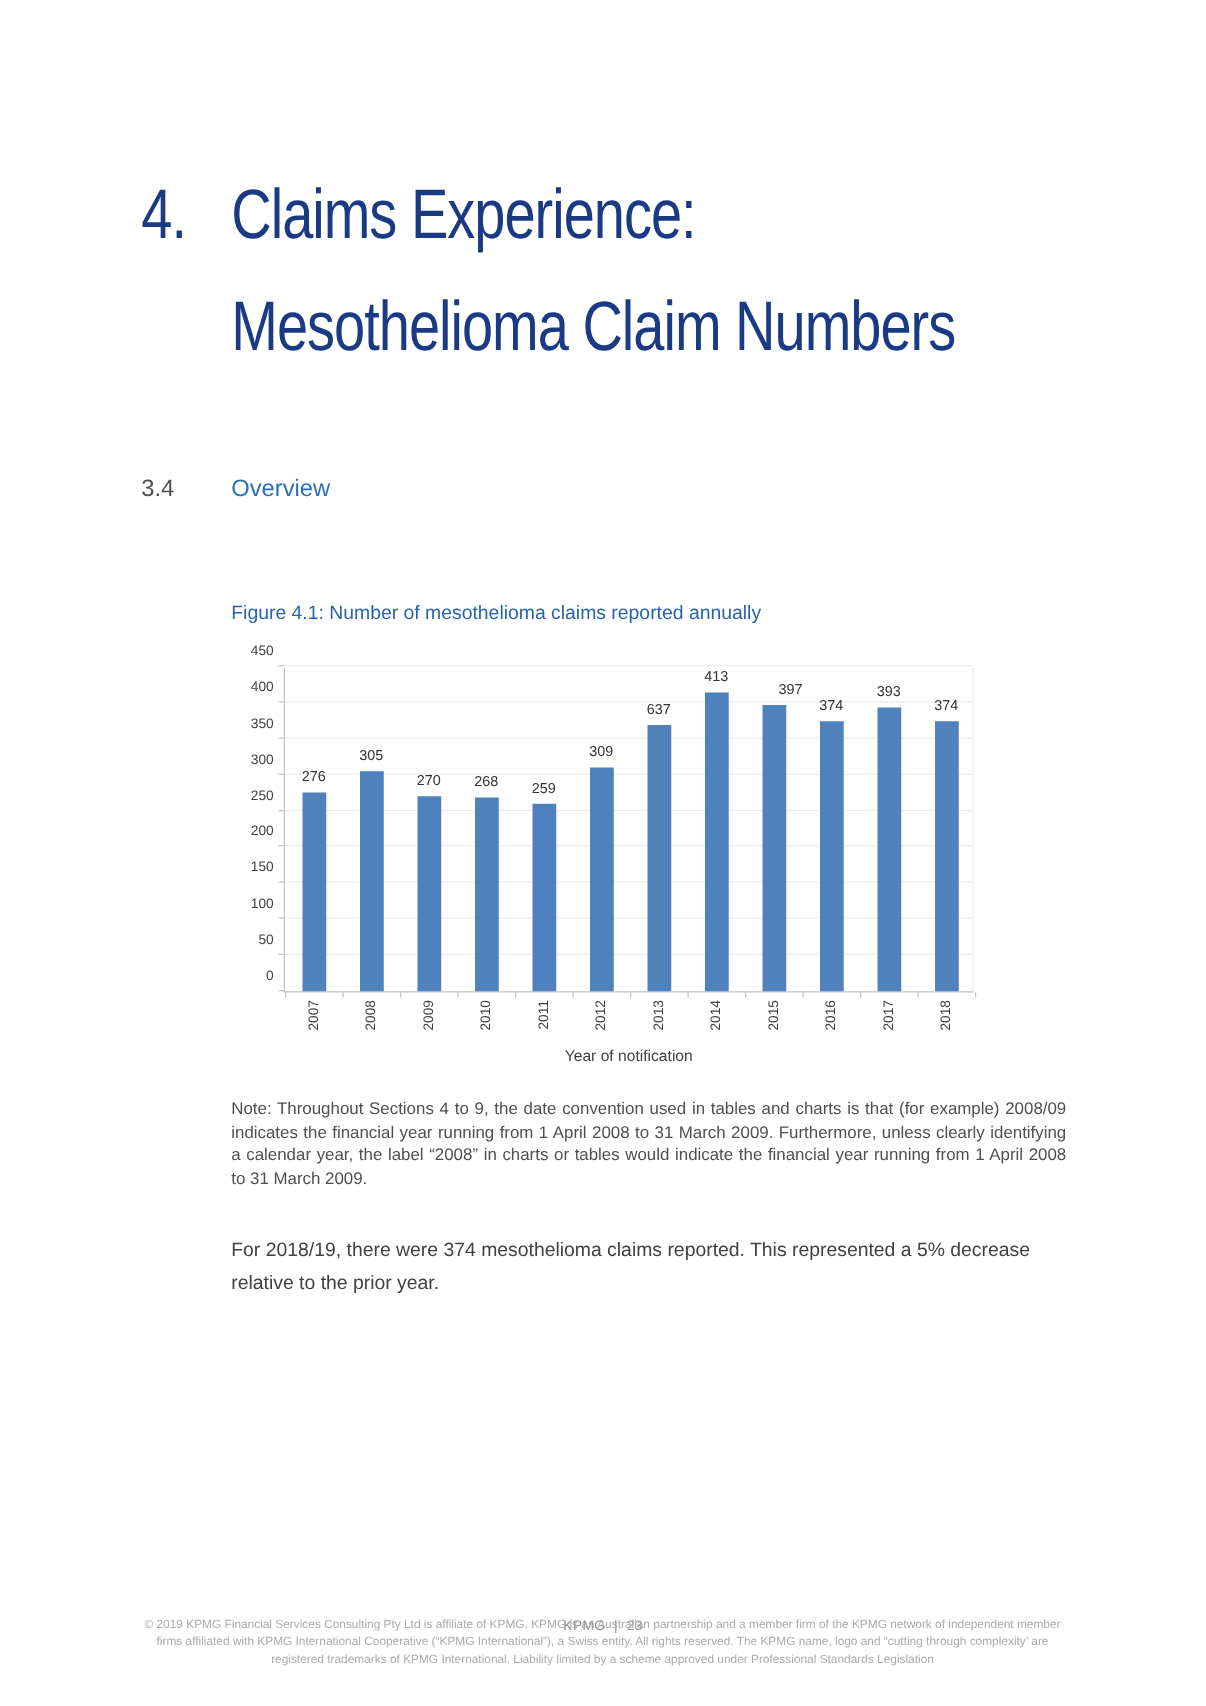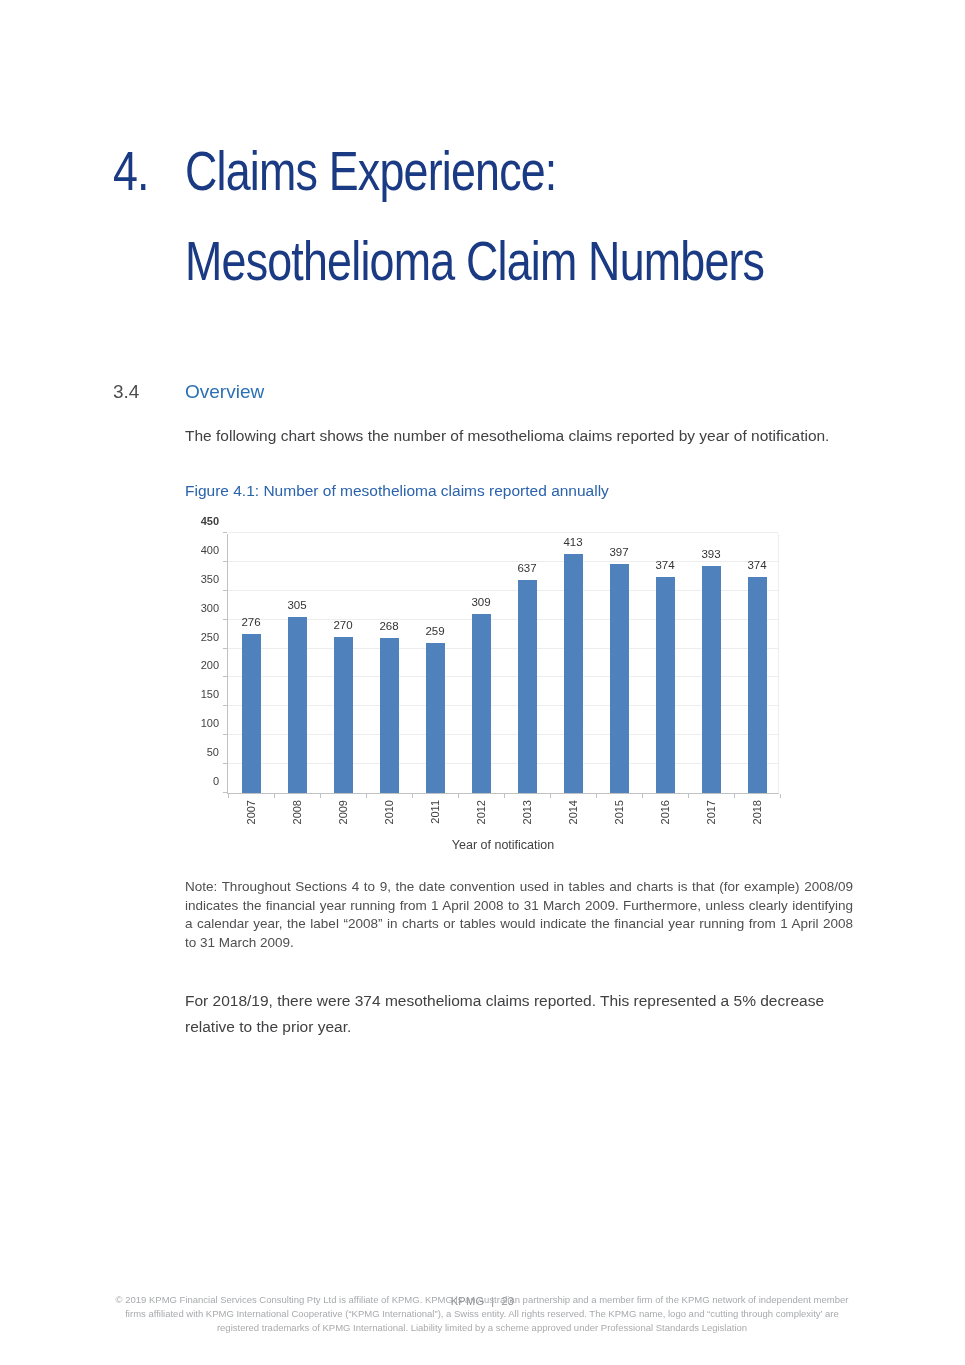--- a/index.html
+++ b/index.html
@@ -168,21 +168,20 @@
   <div class="chapter">
     <span class="chapter-num">4.</span>
     <span class="chapter-title">Claims Experience: Mesothelioma Claim Numbers</span>
   </div>
 
   <div class="section-row">
     <span class="section-num">3.4</span>
     <span class="section-title">Overview</span>
   </div>
 
-  <p class="intro">The following chart shows the number of mesothelioma claims reported by year of notification.</p>
 
   <p class="fig-caption">Figure 4.1: Number of mesothelioma claims reported annually</p>
 
   <div class="chart">
     <div class="plot" id="plot">
         <span class="ytick-label" style="bottom: 0px;">0</span>
         <div class="ytick-mark" style="bottom: 0px;"></div>
         <div class="gridline" style="bottom: 28.8889px;"></div>
         <span class="ytick-label" style="bottom: 28.8889px;">50</span>
         <div class="ytick-mark" style="bottom: 28.8889px;"></div>
@@ -201,21 +200,21 @@
         <div class="gridline" style="bottom: 173.333px;"></div>
         <span class="ytick-label" style="bottom: 173.333px;">300</span>
         <div class="ytick-mark" style="bottom: 173.333px;"></div>
         <div class="gridline" style="bottom: 202.222px;"></div>
         <span class="ytick-label" style="bottom: 202.222px;">350</span>
         <div class="ytick-mark" style="bottom: 202.222px;"></div>
         <div class="gridline" style="bottom: 231.111px;"></div>
         <span class="ytick-label" style="bottom: 231.111px;">400</span>
         <div class="ytick-mark" style="bottom: 231.111px;"></div>
         <div class="gridline" style="bottom: 260px;"></div>
-        <span class="ytick-label" style="bottom: 260px; font-weight: bold;">450</span>
+        <span class="ytick-label" style="bottom: 260px;">450</span>
         <div class="ytick-mark" style="bottom: 260px;"></div>
         <div class="xtick-mark" style="left: 0px;"></div>
         <div class="xtick-mark" style="left: 46px;"></div>
         <div class="xtick-mark" style="left: 92px;"></div>
         <div class="xtick-mark" style="left: 138px;"></div>
         <div class="xtick-mark" style="left: 184px;"></div>
         <div class="xtick-mark" style="left: 230px;"></div>
         <div class="xtick-mark" style="left: 276px;"></div>
         <div class="xtick-mark" style="left: 322px;"></div>
         <div class="xtick-mark" style="left: 368px;"></div>
@@ -257,21 +256,21 @@
         <span class="bar-value" style="left: 276px; bottom: 219.2px;">637</span>
         <div class="xcat" style="left: 276px;">
           <span>2013</span>
         </div>
         <div class="bar" style="left: 335.5px; height: 238.622px;"></div>
         <span class="bar-value" style="left: 322px; bottom: 244.622px;">413</span>
         <div class="xcat" style="left: 322px;">
           <span>2014</span>
         </div>
         <div class="bar" style="left: 381.5px; height: 229.378px;"></div>
-        <span class="bar-value" style="left: 368px; bottom: 235.378px;">397</span>
+        <span class="bar-value" style="left: 368px; bottom: 235.378px; text-align: right;">397</span>
         <div class="xcat" style="left: 368px;">
           <span>2015</span>
         </div>
         <div class="bar" style="left: 427.5px; height: 216.089px;"></div>
         <span class="bar-value" style="left: 414px; bottom: 222.089px;">374</span>
         <div class="xcat" style="left: 414px;">
           <span>2016</span>
         </div>
         <div class="bar" style="left: 473.5px; height: 227.067px;"></div>
         <span class="bar-value" style="left: 460px; bottom: 233.067px;">393</span>

